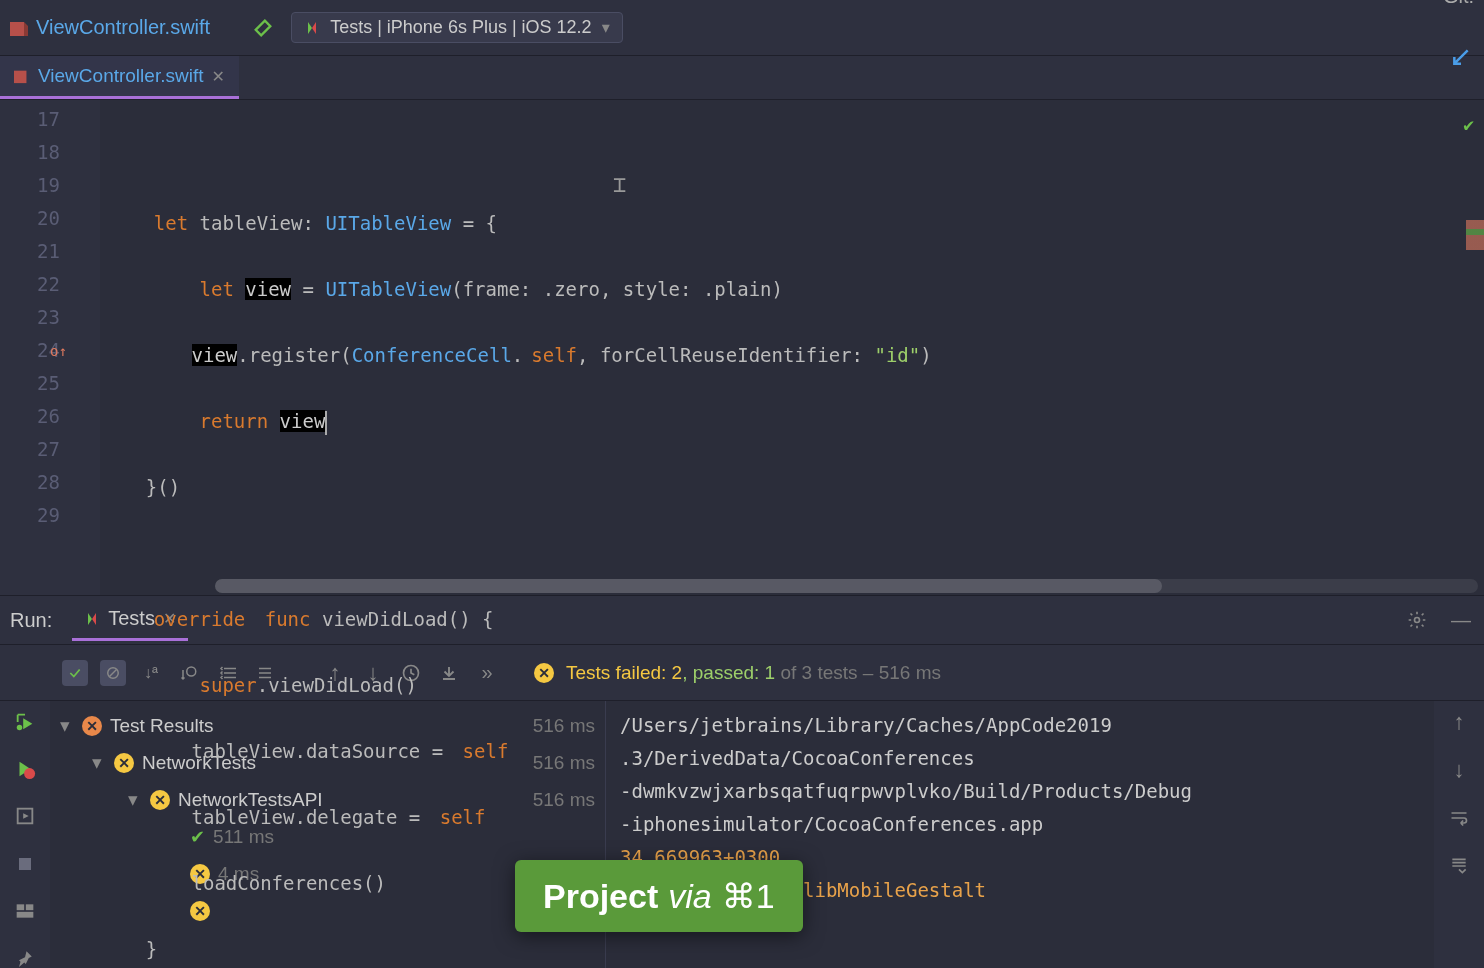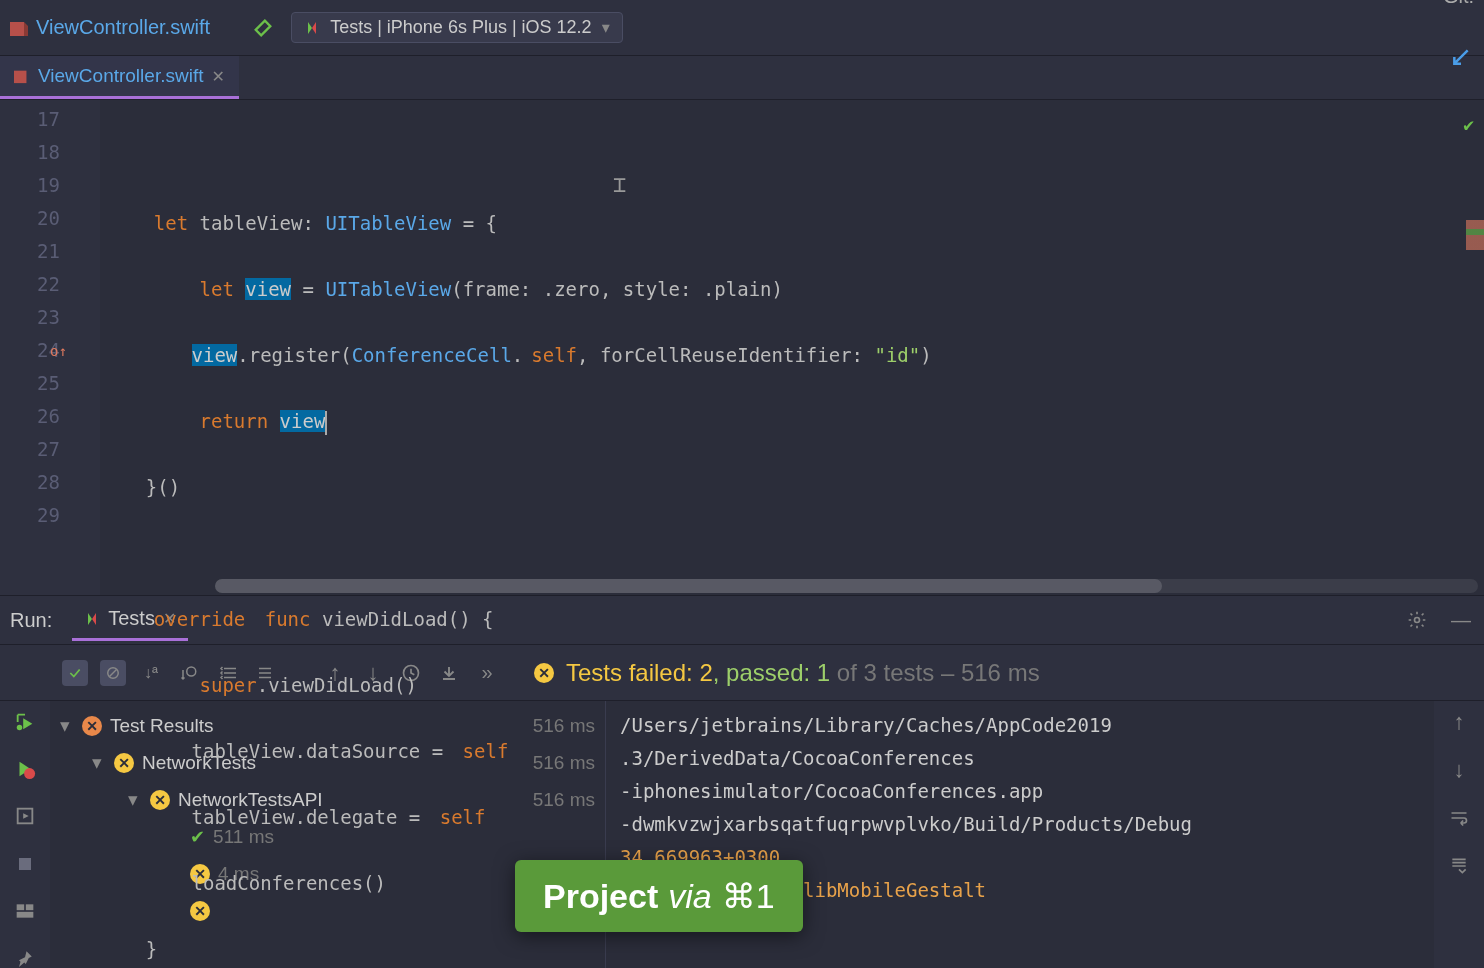--- a/index.html
+++ b/index.html
@@ -116,21 +116,21 @@
     padding-top: 8px;
     font-family: 'SF Mono', Menlo, monospace;
     font-size: 19px;
     line-height: 33px;
     white-space: pre;
     position: relative;
   }
   .code-line { height: 33px; }
   .kw { color: #d97a2e; margin-left: 8px; }
   .type { color: #5aa8e8; }
-  .highlight-var { background: #0369a1; color: #ccc; }
+  .highlight-var { background: #000000; color: #ccc; }
   .str { color: #9dcf6a; }
   .cursor-caret {
     display: inline-block;
     width: 2px;
     height: 24px;
     background: #aaa;
     vertical-align: middle;
   }
   .text-cursor {
     position: absolute;
@@ -213,21 +213,21 @@
     display: flex;
     flex-direction: column;
     align-items: center;
     padding-top: 8px;
     gap: 22px;
   }
   .test-toolbar .tbtn, .test-left-col .tbtn { color: #888; }
   .test-toolbar .active-btn { background: #4a4d63; border-radius: 4px; padding: 4px 6px; }
   .status-icon-fail { color: #2b2d3a; background: #f5c842; border-radius: 50%; width: 20px; height: 20px; display: inline-flex; align-items: center; justify-content: center; font-weight: bold; font-size: 14px; }
   .status-icon-error { color: #2b2d3a; background: #e8884a; border-radius: 50%; width: 20px; height: 20px; display: inline-flex; align-items: center; justify-content: center; font-weight: bold; font-size: 14px; }
-  .status-text { font-size: 24px; }
+  .status-text { font-size: 19px; }
   .fail-text { color: #f5c842; }
   .pass-text { color: #9dcf6a; }
   .dim-text { color: #777; }
 
   .test-tree {
     width: 555px;
     background: #2b2d3a;
     padding-top: 6px;
     font-size: 19px;
     overflow: hidden;
@@ -586,22 +586,22 @@
     </div>
     <div class="tree-row tree-indent-3">
       <span class="tree-icon status-icon-fail">✕</span>
       <span class="tree-time"></span>
     </div>
   </div>
 
   <div class="test-output">
 <div>/Users/jetbrains/Library/Caches/AppCode2019</div>
 <div>  .3/DerivedData/CocoaConferences</div>
+<div>  -dwmkvzwjxarbsqatfuqrpwvplvko/Build/Products/Debug</div>
 <div>  -iphonesimulator/CocoaConferences.app</div>
-<div>  -dwmkvzwjxarbsqatfuqrpwvplvko/Build/Products/Debug</div>
 <div class="out-red">              34.669963+0300</div>
 <div class="out-red">   [55884:6101889] libMobileGestalt</div>
   </div>
 
   <div class="test-right-col">
     <span class="tbtn gray-icon" style="font-size:22px">↑</span>
     <span class="tbtn gray-icon" style="font-size:22px">↓</span>
     <span class="tbtn gray-icon">
       <svg width="20" height="18" viewBox="0 0 24 20" fill="none" stroke="#888" stroke-width="2">
           <path d="M3 4h18M3 10h15a3 3 0 010 6h-4m0 0l3-3m-3 3l3 3"></path>

